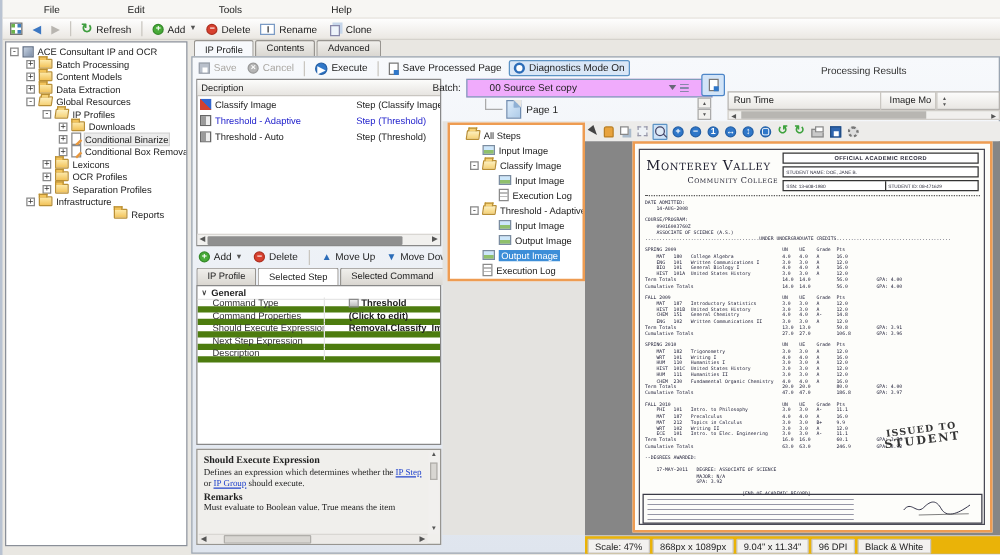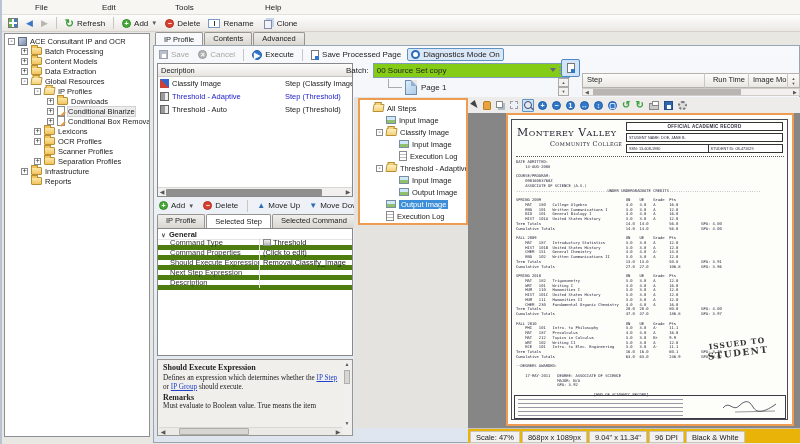--- a/index.html
+++ b/index.html
@@ -110,43 +110,43 @@
   #detailtabs{position:absolute;left:155px;top:214px;height:14px;display:flex}
   #detailtabs .tab.active{background:#fff;line-height:14px}
 
   
   #propgrid{position:absolute;left:155px;top:228px;width:196px;height:128px;background:#fff;border:1px solid #888;
        overflow:hidden}
   .pg-group{display:flex;align-items:center;height:11px;font-size:7.5px;font-weight:bold;border-bottom:1px solid #e6e6e6}
   .pg-gut{width:11px;text-align:center;font-size:6px;color:#444;flex:none}
   .pgrow{display:flex;height:10px;align-items:center;font-size:7.5px;border-bottom:5px solid #4d7c0f}
   .pgrow .nm{width:101px;padding-left:12px;color:#333;white-space:nowrap;overflow:hidden;flex:none}
-  .pgrow .vl{flex:1;border-left:1px solid #e6e6e6;padding-left:3px;font-weight:normal;white-space:nowrap;overflow:hidden;
+  .pgrow .vl{flex:1;border-left:1px solid #e6e6e6;padding-left:19px;font-weight:bold;white-space:nowrap;overflow:hidden;
        display:flex;align-items:center;gap:2px;height:10px}
   .ic-cmdthumb{width:8px;height:7px;border:1px solid #8a8a8a;background:linear-gradient(#eee,#bbb);flex:none}
 
   
   #helpbox{position:absolute;left:155px;top:359px;width:196px;height:77px;background:#f0efec;border:1px solid #979590;
        overflow:hidden;font-family:"Liberation Serif",serif;padding:3px 12px 8px 5px}
   #helpbox .h-title{font-weight:bold;font-size:8px}
   #helpbox .h-type{font-style:italic;font-size:7.5px;margin-top:1px}
   #helpbox .h-type u{text-decoration:underline}
   #helpbox .h-body{font-size:7.2px;line-height:8.5px;margin-top:2px}
   #helpbox a{color:#2244cc;text-decoration:underline}
   #helpbox .h-remarks{font-weight:bold;font-size:8px;margin-top:2px}
   #helpbox .h-more{font-size:7.2px}
   #helpbox .vscroll{bottom:8px}
   #helpbox .hscroll{left:1px;right:10px;height:8px;background:#eceae7}
   #helpbox .hscroll .thumb{background:#d8d6d2;border:1px solid #b0aeaa}
 
   
   #batchbar{position:absolute;left:344px;top:61px;height:18px;display:flex;align-items:center}
   #batchlabel{margin-right:4px}
-  #batchcombo{width:197px;height:15px;background:#84cc16;border:1px solid #7f9db9;display:flex;align-items:center;
-       padding:0 3px;font-size:8px}
+  #batchcombo{width:197px;height:15px;background:#f0abfc;border:1px solid #7f9db9;display:flex;align-items:center;
+       padding:0 18px;font-size:8px}
   #batchcombo .spacer{flex:1}
   .ic-funnel{width:0;height:0;border-left:3px solid transparent;border-right:3px solid transparent;
        border-top:4px solid #667;margin-right:3px}
   .ic-treetoggle{width:7px;height:7px;background:repeating-linear-gradient(to bottom,#88a 0 1px,transparent 1px 3px)}
   #pagetoggle{position:absolute;left:559px;top:59px;width:19px;height:18px;border:1px solid #4e86c8;background:#d2e4f8;
        border-radius:2px;display:flex;align-items:center;justify-content:center}
   #pagerow{position:absolute;left:358px;top:78px;height:18px;display:flex;align-items:center}
   .conn{width:14px;height:9px;border-left:1px solid #aaa;border-bottom:1px solid #aaa;margin:-8px 3px 0 28px}
   .pagethumb{width:12px;height:15px;background:linear-gradient(135deg,#dcecfb,#aecbe8);border:1px solid #6f8cb0;
        position:relative;margin-right:4px}
@@ -329,35 +329,30 @@
         <span class="exp">+</span>
         <span class="ic ic-folder"></span>
         <span class="lbl">Lexicons</span>
       </div>
       <div class="trow" style="padding-left: 29px;">
         <span class="exp">+</span>
         <span class="ic ic-folder"></span>
         <span class="lbl">OCR Profiles</span>
       </div>
       <div class="trow" style="padding-left: 29px;">
-        <span class="exp none"></span>
-        <span class="ic ic-folder"></span>
-        <span class="lbl">Scanner Profiles</span>
-      </div>
-      <div class="trow" style="padding-left: 29px;">
         <span class="exp">+</span>
         <span class="ic ic-folder"></span>
         <span class="lbl">Separation Profiles</span>
       </div>
       <div class="trow" style="padding-left: 16px;">
         <span class="exp">+</span>
         <span class="ic ic-folder"></span>
         <span class="lbl">Infrastructure</span>
       </div>
-      <div class="trow" style="padding-left: 16px;">
+      <div class="trow" style="padding-left: 28px; margin-left: 48px;">
         <span class="exp none"></span>
         <span class="ic ic-folder"></span>
         <span class="lbl">Reports</span>
       </div>
     </div>
 
   <div id="tabstrip">
       <div class="tab active">IP Profile</div>
       <div class="tab">Contents</div>
       <div class="tab">Advanced</div>
@@ -575,22 +570,22 @@
         <span class="lbl">Output Image</span>
       </div>
       <div class="trow" style="padding-left: 16px;">
         <span class="exp none"></span>
         <span class="ic ic-doc"></span>
         <span class="lbl">Execution Log</span>
       </div>
     </div>
 
   <div id="results">
+    <div class="r-title">Processing Results</div>
     <div id="resheader">
-      <div class="res-col">Step</div>
       <div class="res-col">Run Time</div>
       <div class="res-col">Image Mo</div>
       <div id="resspin">
           <span>▲</span>
           <span>▼</span>
         </div>
     </div>
     <div id="resscroll">
       <div class="arr">◀</div>
       <div class="thumb"></div>

